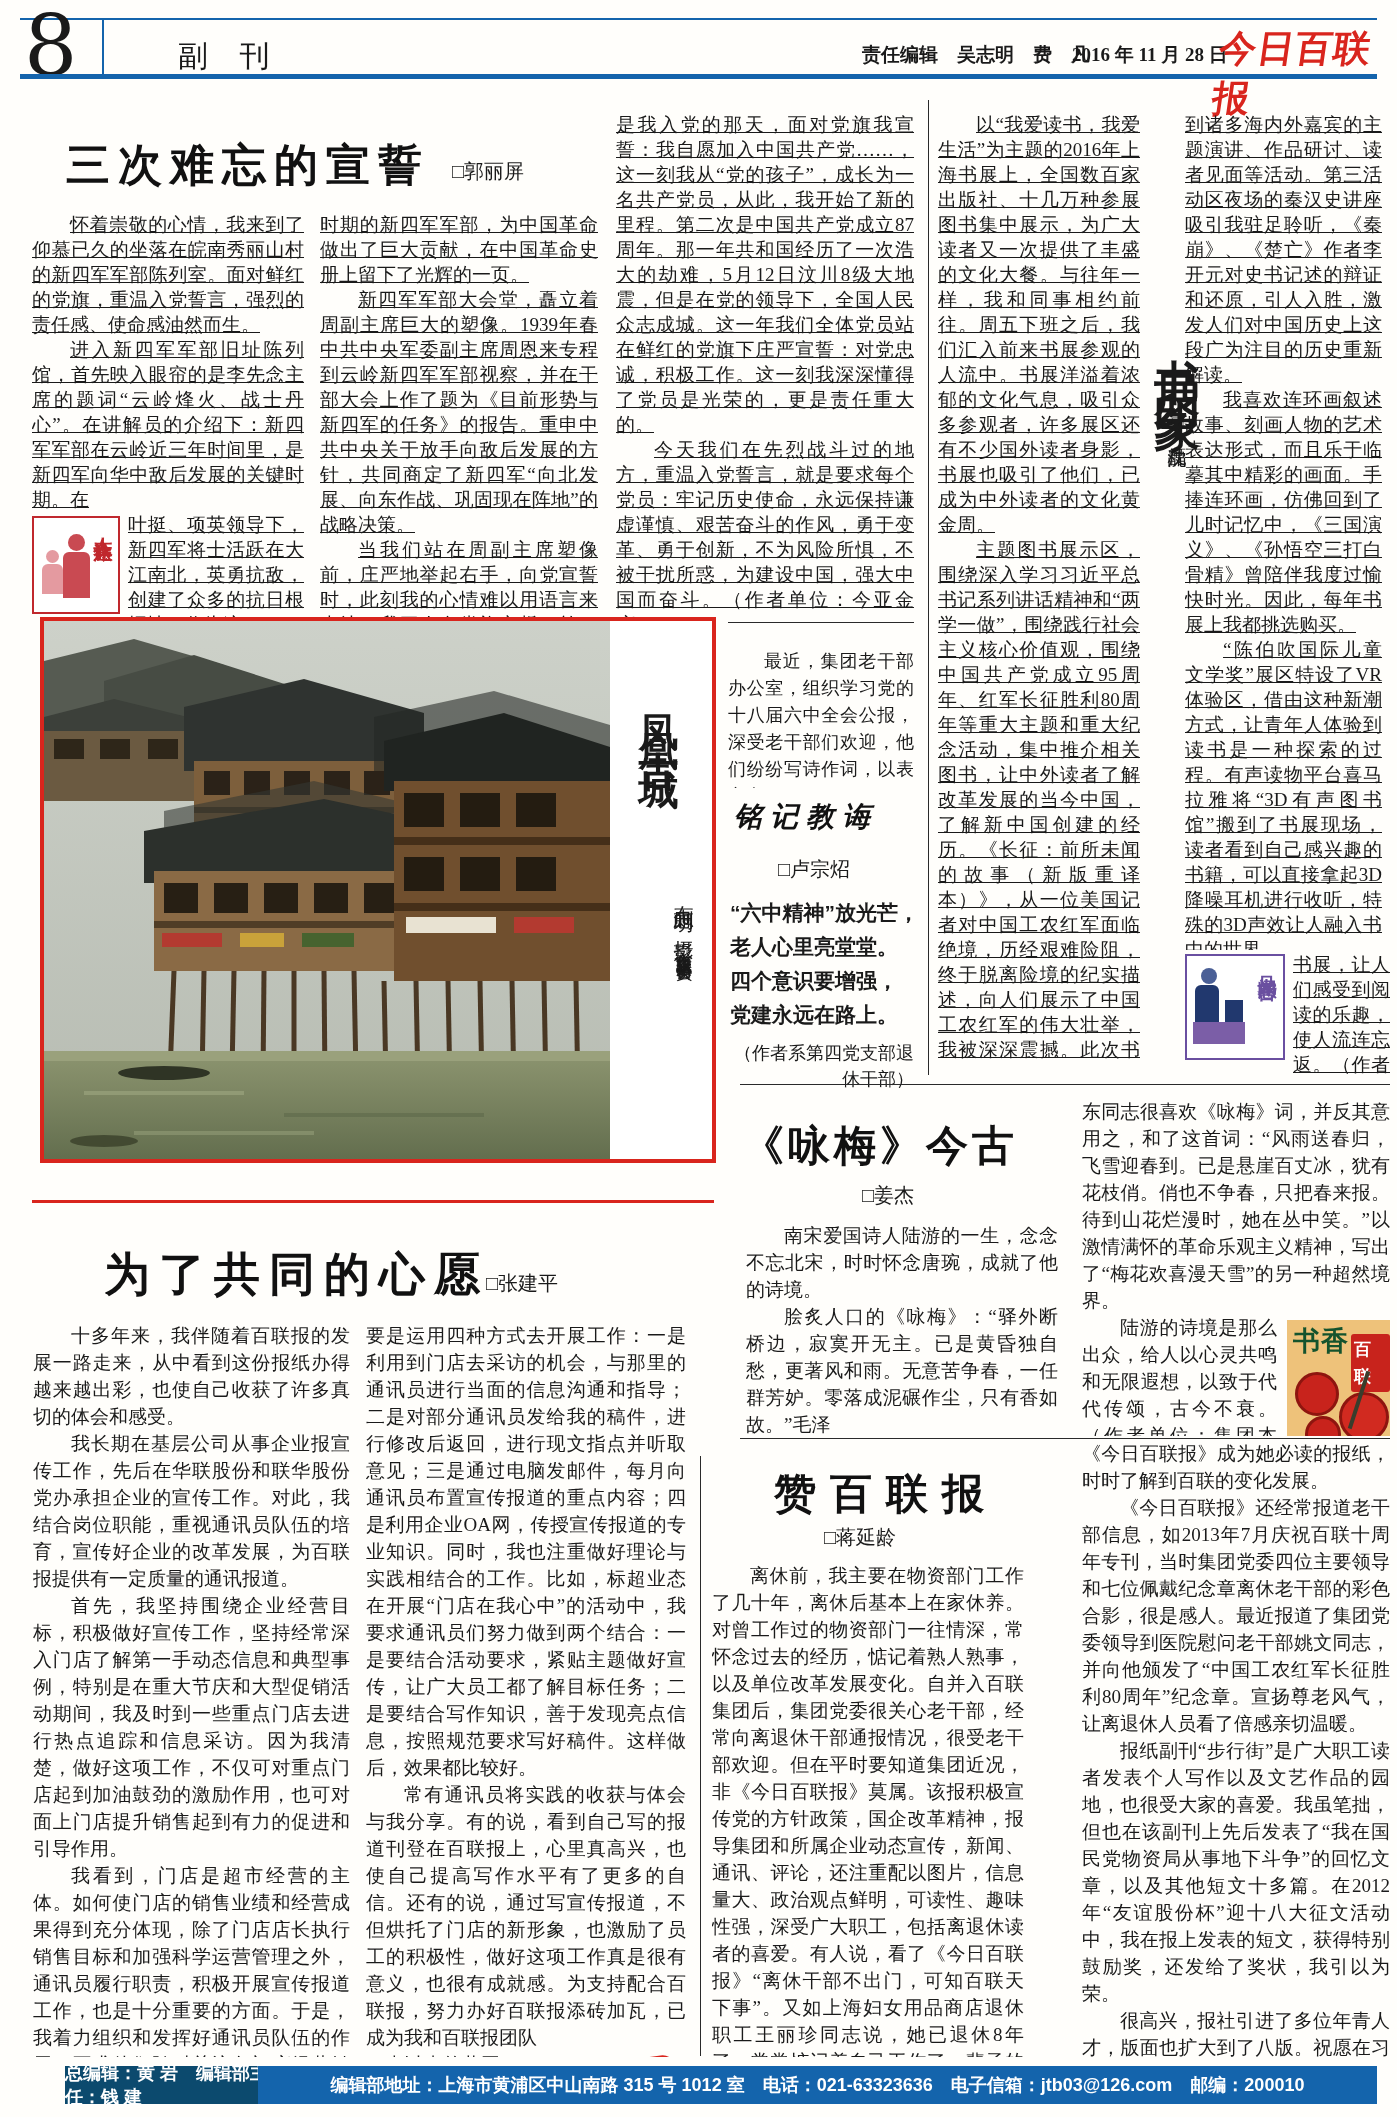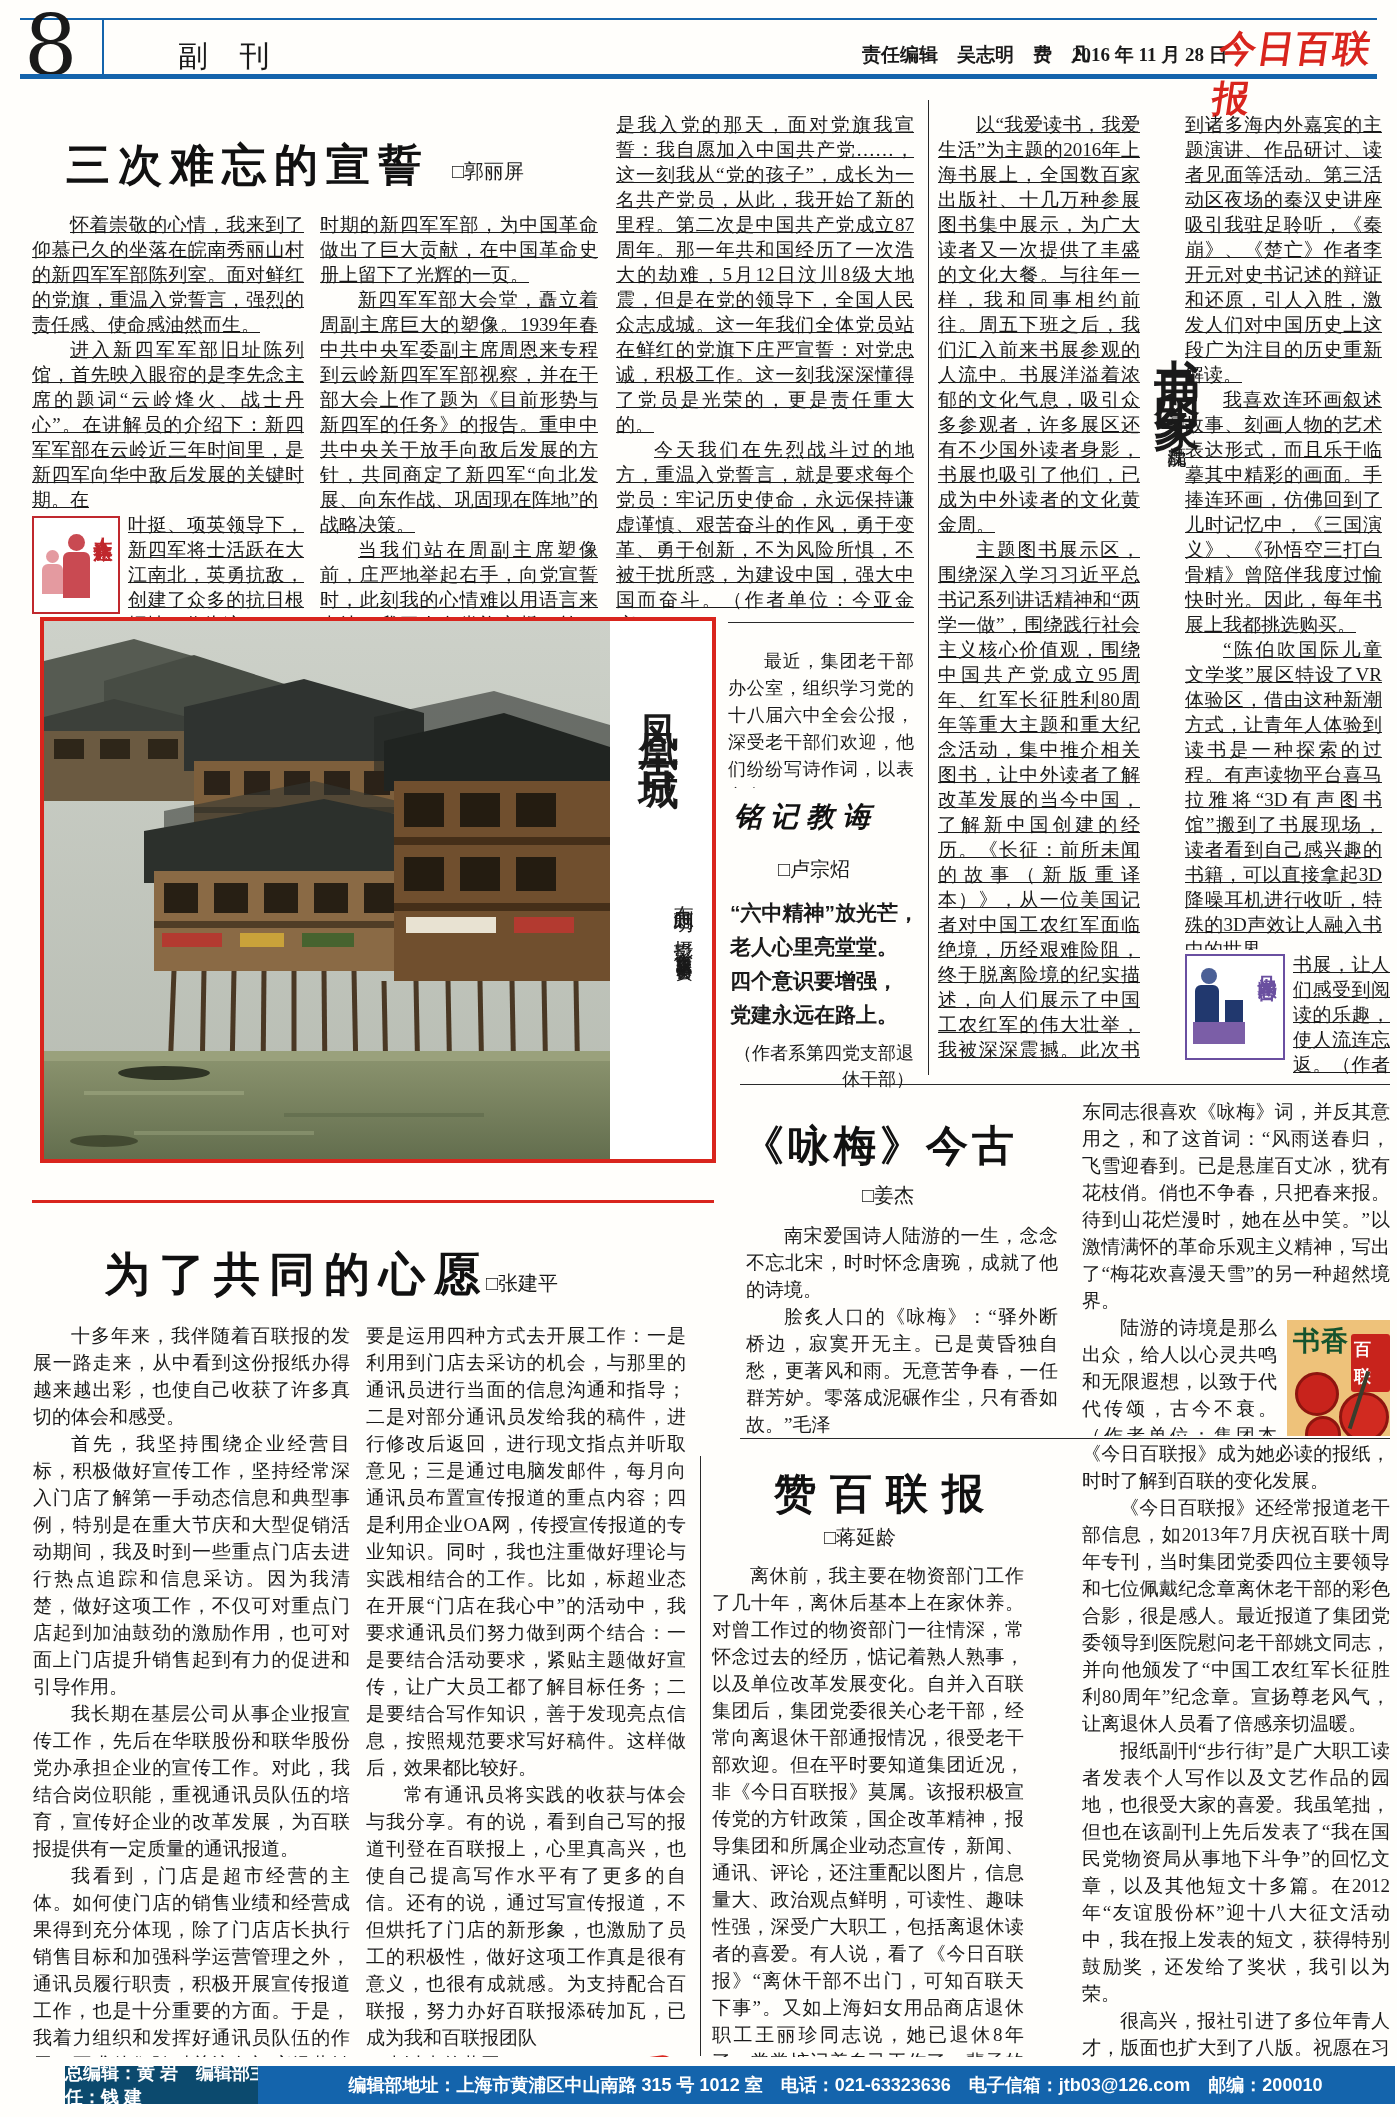--- a/index.html
+++ b/index.html
@@ -233,22 +233,22 @@
   </div>
   <div class="rule-h" style="left:740px;top:1438px;width:650px;"></div>
 
   <div class="rule-red" style="left:32px;top:1200px;width:682px;"></div>
 
   <div class="headline" style="left:104px;top:1244px;font-size:46px;letter-spacing:9px;">为了共同的心愿</div>
   <div class="byline" style="left:486px;top:1270px;">□张建平</div>
 
   <div class="col t2" style="left:33px;top:1322px;width:317px;height:735px;">
     <p>十多年来，我伴随着百联报的发展一路走来，从中看到这份报纸办得越来越出彩，也使自己收获了许多真切的体会和感受。</p>
+    <p>我长期在基层公司从事企业报宣传工作，先后在华联股份和联华股份党办承担企业的宣传工作。对此，我结合岗位职能，重视通讯员队伍的培育，宣传好企业的改革发展，为百联报提供有一定质量的通讯报道。</p>
     <p>首先，我坚持围绕企业经营目标，积极做好宣传工作，坚持经常深入门店了解第一手动态信息和典型事例，特别是在重大节庆和大型促销活动期间，我及时到一些重点门店去进行热点追踪和信息采访。因为我清楚，做好这项工作，不仅可对重点门店起到加油鼓劲的激励作用，也可对面上门店提升销售起到有力的促进和引导作用。</p>
-    <p>我长期在基层公司从事企业报宣传工作，先后在华联股份和联华股份党办承担企业的宣传工作。对此，我结合岗位职能，重视通讯员队伍的培育，宣传好企业的改革发展，为百联报提供有一定质量的通讯报道。</p>
     <p>我看到，门店是超市经营的主体。如何使门店的销售业绩和经营成果得到充分体现，除了门店店长执行销售目标和加强科学运营管理之外，通讯员履行职责，积极开展宣传报道工作，也是十分重要的方面。于是，我着力组织和发挥好通讯员队伍的作用，要求他们随时关注各门店经营销售的动态情况，并将其中的亮点事例及时采写和报道出来。</p>
 
   </div>
 
   <div class="col t2" style="left:366px;top:1322px;width:320px;height:735px;">
     <p class="cont">要是运用四种方式去开展工作：一是利用到门店去采访的机会，与那里的通讯员进行当面的信息沟通和指导；二是对部分通讯员发给我的稿件，进行修改后返回，进行现文指点并听取意见；三是通过电脑发邮件，每月向通讯员布置宣传报道的重点内容；四是利用企业OA网，传授宣传报道的专业知识。同时，我也注重做好理论与实践相结合的工作。比如，标超业态在开展“门店在我心中”的活动中，我要求通讯员们努力做到两个结合：一是要结合活动要求，紧贴主题做好宣传，让广大员工都了解目标任务；二是要结合写作知识，善于发现亮点信息，按照规范要求写好稿件。这样做后，效果都比较好。</p>
     <p>常有通讯员将实践的收获与体会与我分享。有的说，看到自己写的报道刊登在百联报上，心里真高兴，也使自己提高写作水平有了更多的自信。还有的说，通过写宣传报道，不但烘托了门店的新形象，也激励了员工的积极性，做好这项工作真是很有意义，也很有成就感。为支持配合百联报，努力办好百联报添砖加瓦，已成为我和百联报团队</p>
     <div class="seal">
       
       
@@ -267,17 +267,17 @@
   <div class="col t2" style="left:1082px;top:1440px;width:308px;height:618px;">
     <p class="cont">《今日百联报》成为她必读的报纸，时时了解到百联的变化发展。</p>
     <p>《今日百联报》还经常报道老干部信息，如2013年7月庆祝百联十周年专刊，当时集团党委四位主要领导和七位佩戴纪念章离休老干部的彩色合影，很是感人。最近报道了集团党委领导到医院慰问老干部姚文同志，并向他颁发了“中国工农红军长征胜利80周年”纪念章。宣扬尊老风气，让离退休人员看了倍感亲切温暖。</p>
     <p>报纸副刊“步行街”是广大职工读者发表个人写作以及文艺作品的园地，也很受大家的喜爱。我虽笔拙，但也在该副刊上先后发表了“我在国民党物资局从事地下斗争”的回忆文章，以及其他短文十多篇。在2012年“友谊股份杯”迎十八大征文活动中，我在报上发表的短文，获得特别鼓励奖，还发给了奖状，我引以为荣。</p>
     <p>很高兴，报社引进了多位年青人才，版面也扩大到了八版。祝愿在习近平同志关于新闻舆论工作论述指引下，《今日百联报》越办越好，更受读者欢迎。（作者系百联离休干部）</p>
   </div>
 
   <div class="footerbar" style="left:20px;top:2066px;width:206px;height:38px;background:#0c4a6e;justify-content:center;margin-left:45px;">
     <span>总编辑：黄 岩　编辑部主任：钱 建</span>
   </div>
-  <div class="footerbar" style="left:258px;top:2066px;width:1119px;height:38px;background:#1464ac;justify-content:center;padding-left:18px;">
+  <div class="footerbar" style="left:258px;top:2066px;width:1119px;height:38px;background:#1464ac;justify-content:center;">
     <span>编辑部地址：上海市黄浦区中山南路 315 号 1012 室　电话：021-63323636　电子信箱：jtb03@126.com　邮编：200010</span>
   </div>
 
 </div>
 
 </body></html>

